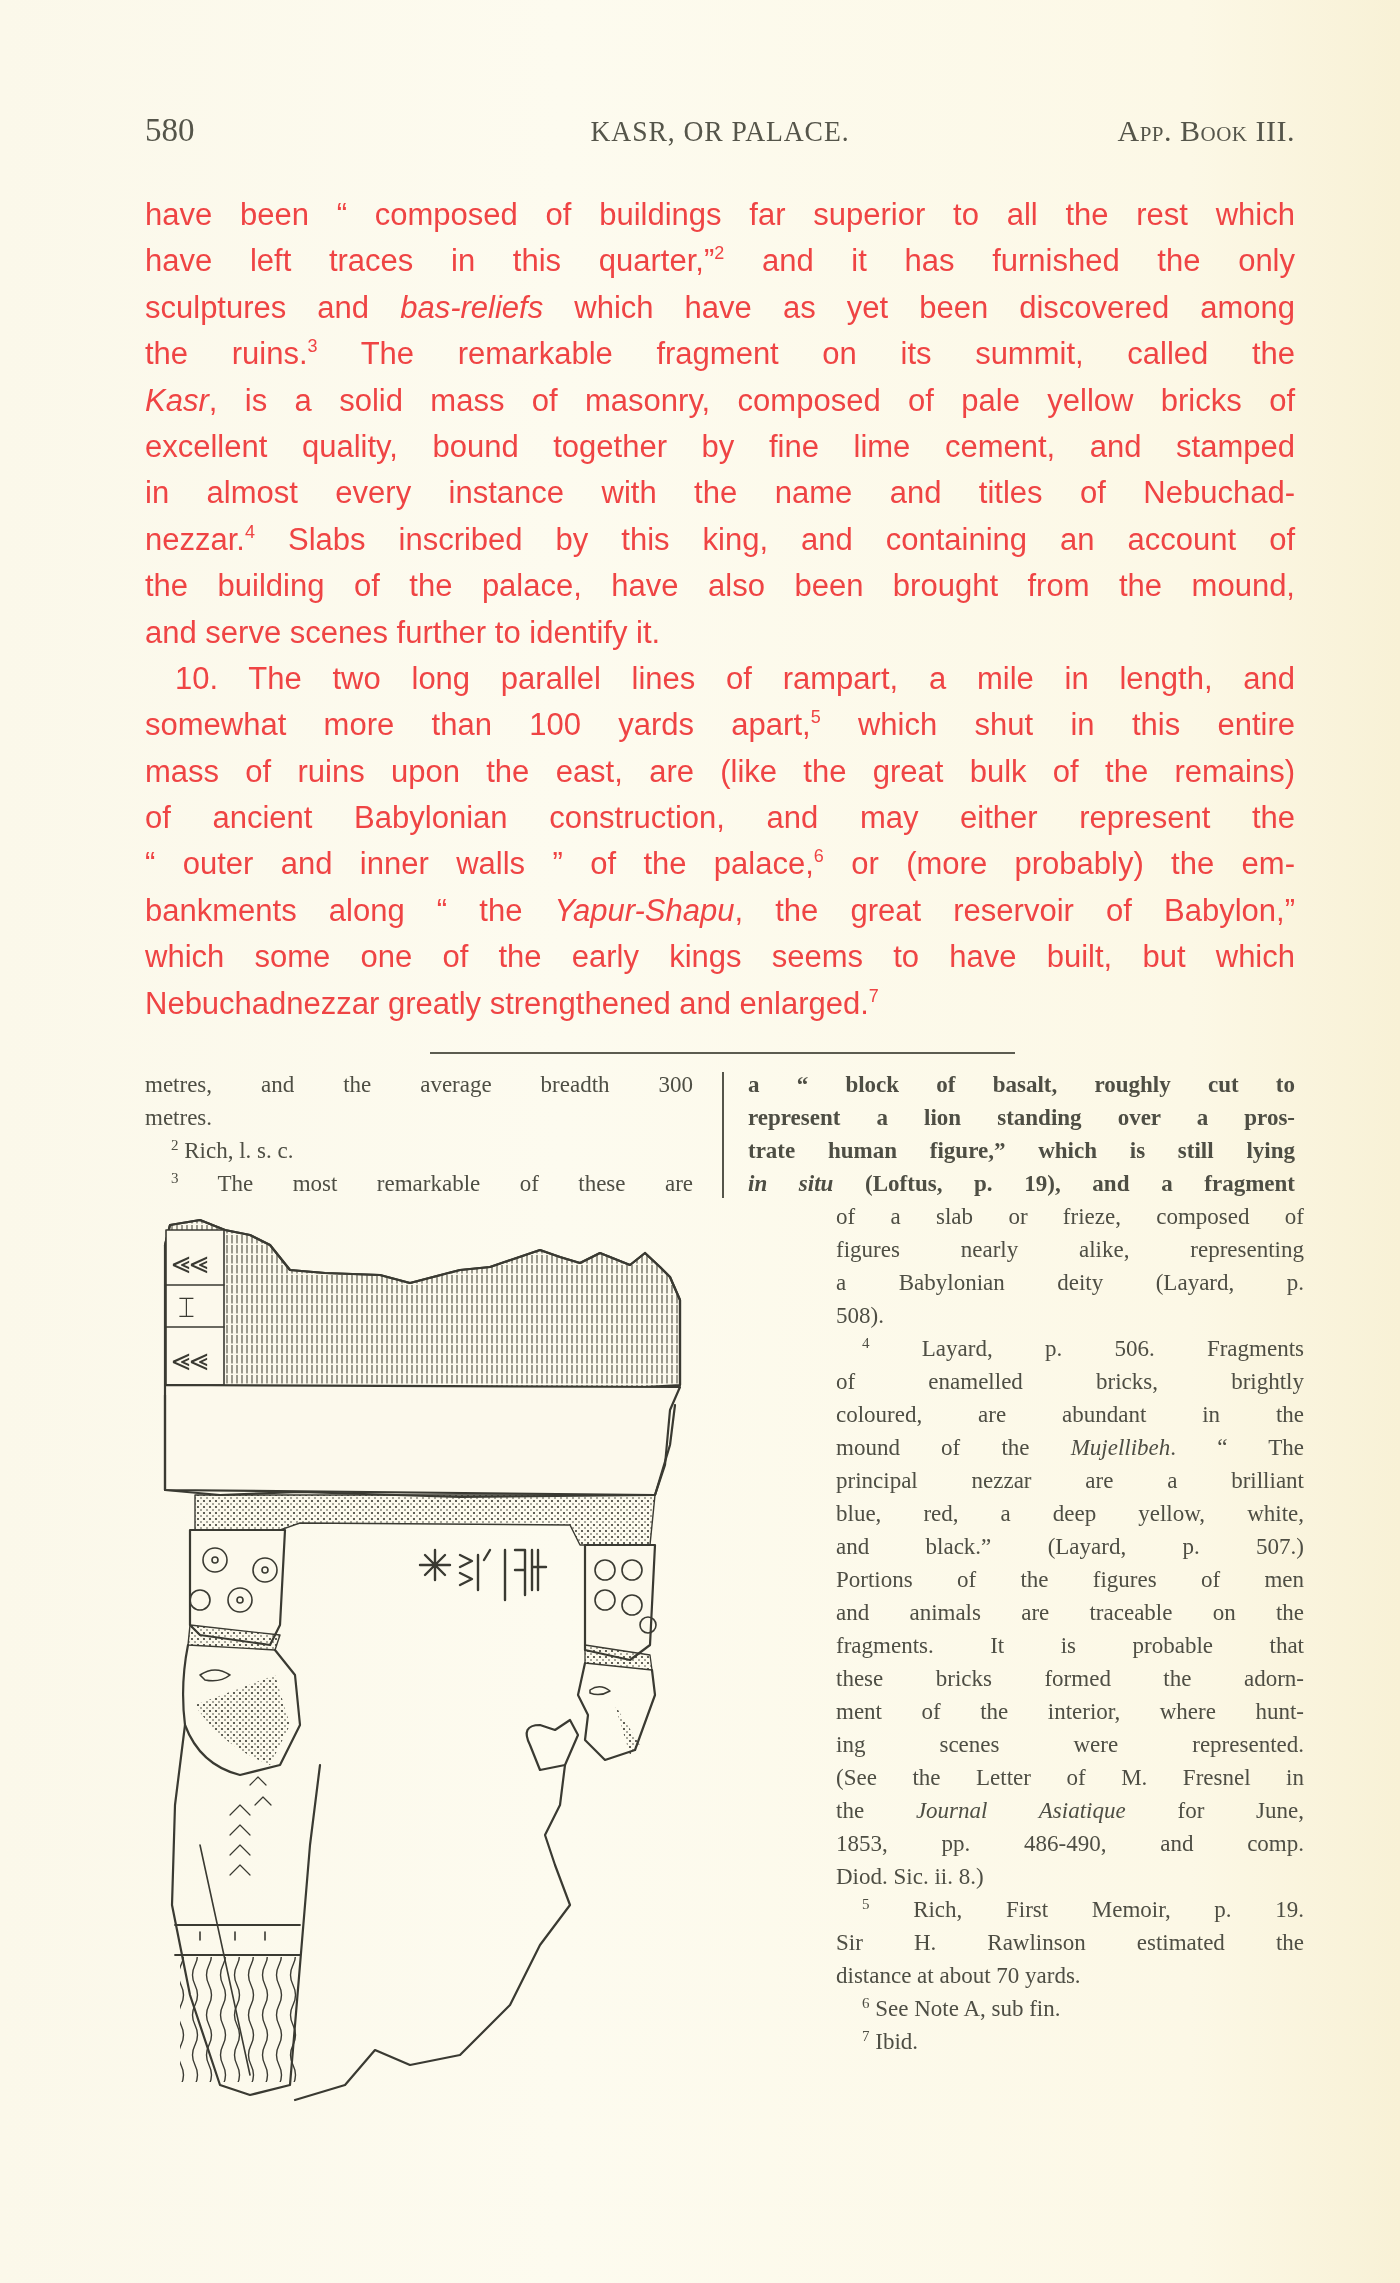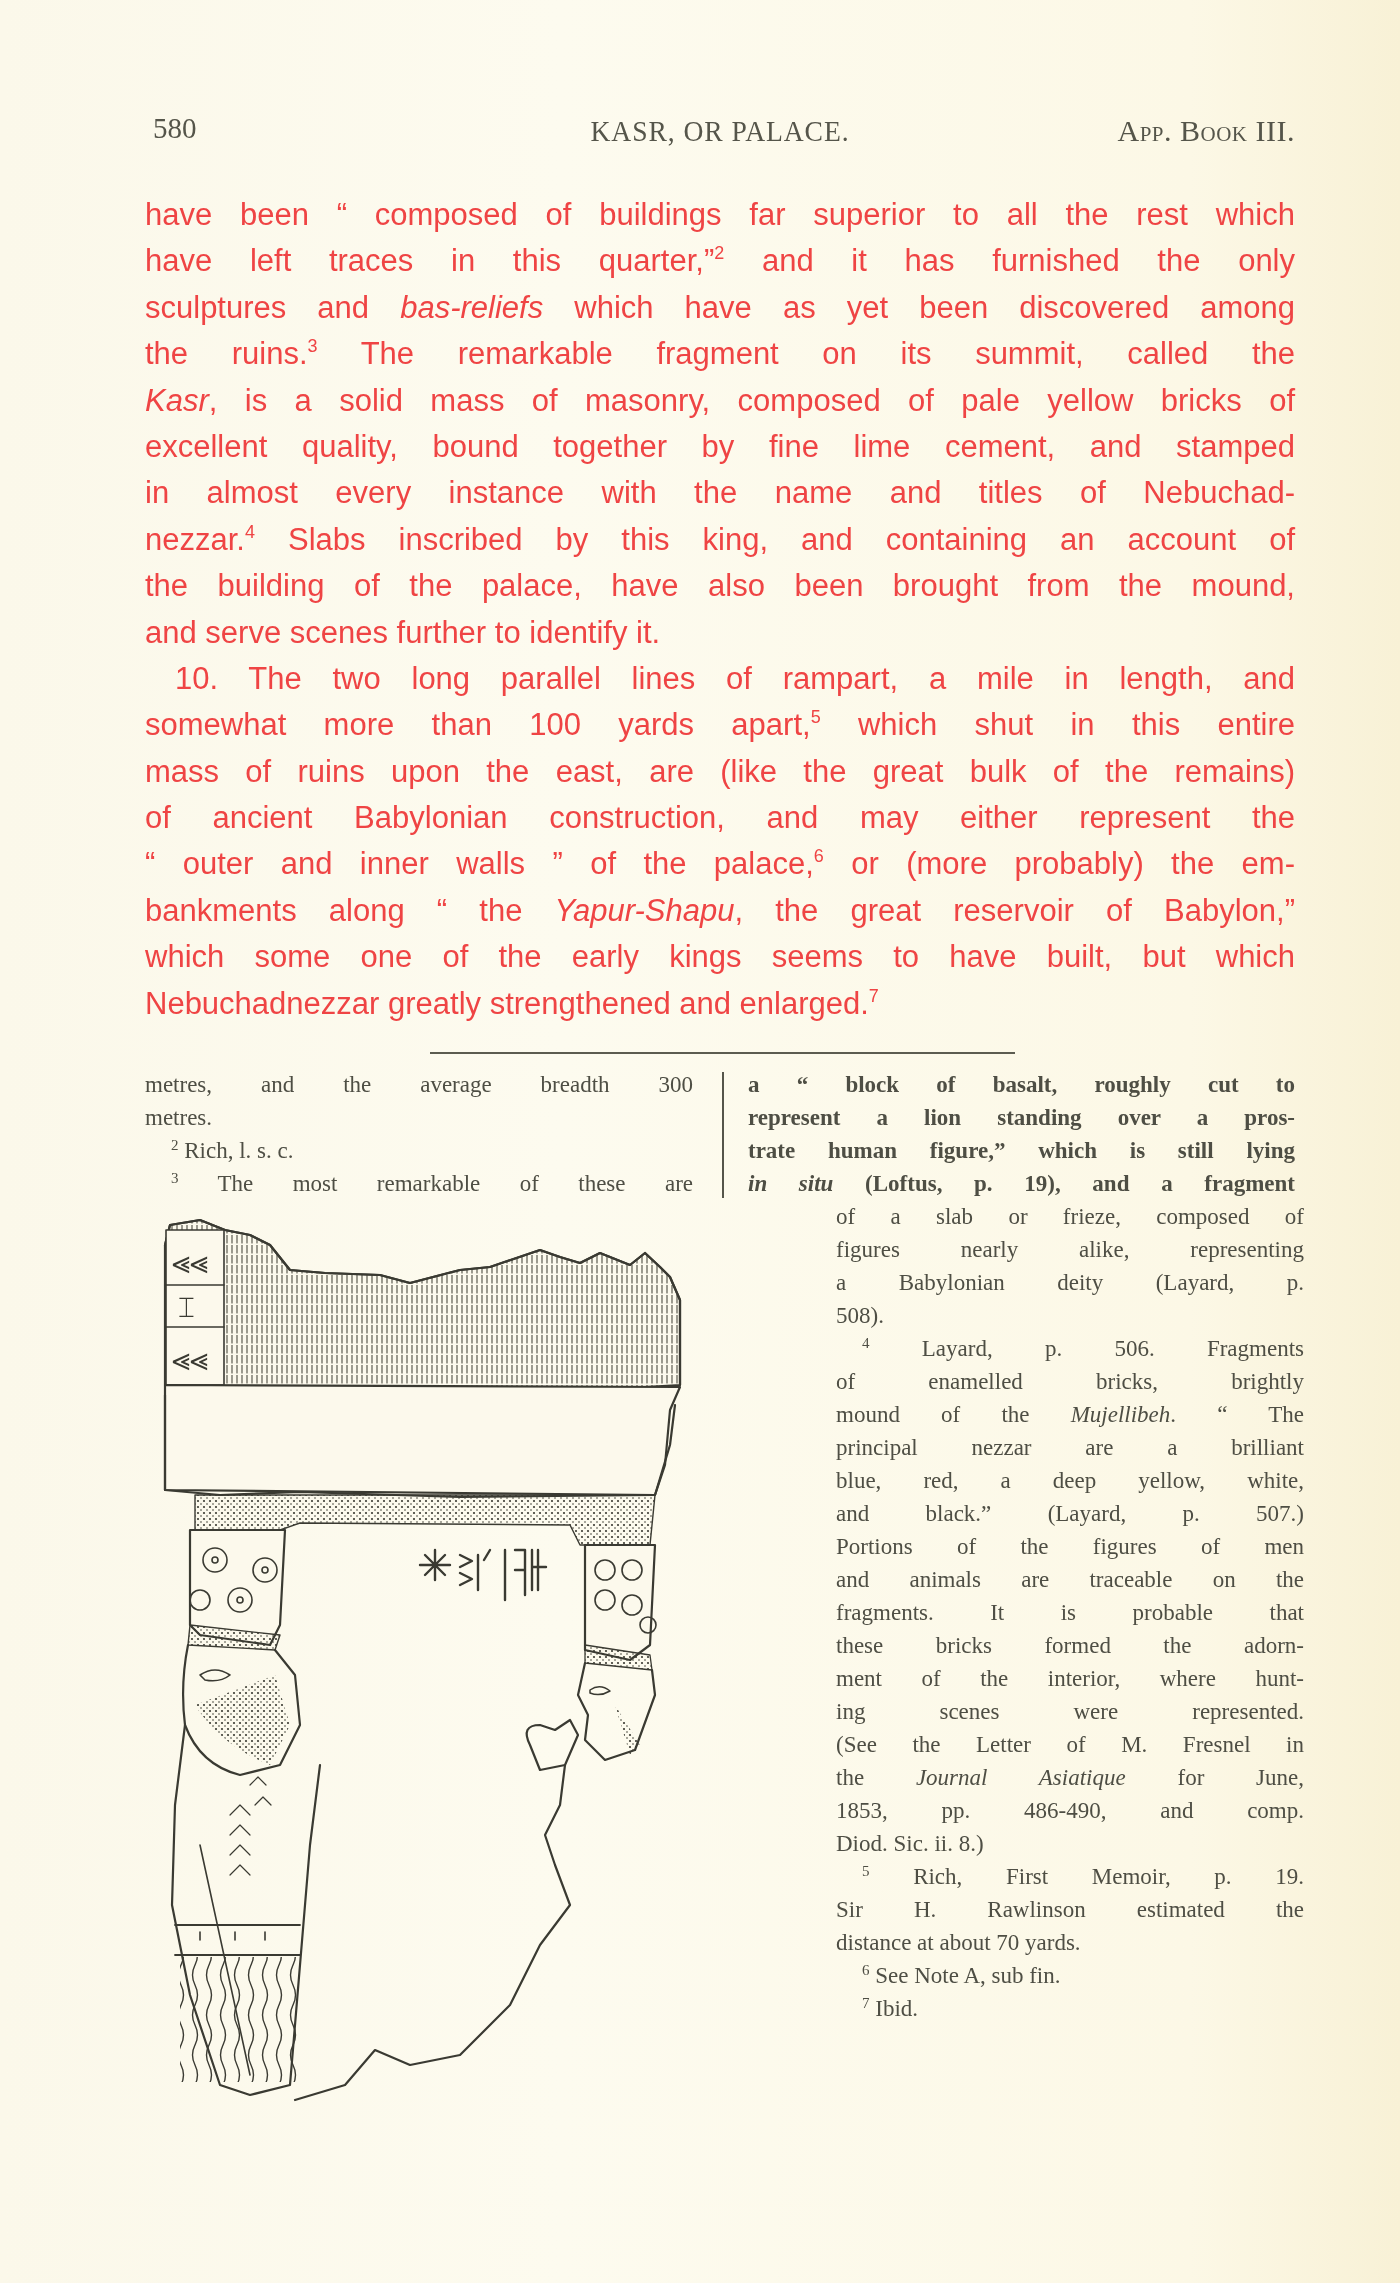--- a/index.html
+++ b/index.html
@@ -6,21 +6,21 @@
   body {
     width: 1400px; height: 2283px; overflow: hidden;
     background: linear-gradient(90deg, #fbf8ea 0%, #fdfbef 40%, #fcf8e6 85%, #f8f1d6 100%);
     color: #4a4a3e;
     font-family: "DejaVu Serif", "Liberation Serif", serif;
     position: relative;
   }
   .page { position: absolute; left: 0; top: 0; width: 1400px; height: 2283px; }
   .header { position: absolute; top: 112px; left: 145px; width: 1150px; height: 44px;
     font-family: "Liberation Serif", serif; font-size: 30px; color: #55554a; }
-  .header .num { position: absolute; left: 8px; top: 0; font-size: 29px; }
+  .header .num { position: absolute; left: 0; top: 0; font-size: 33px; }
   .header .title { position: absolute; left: 0; right: 0; text-align: center; top: 2px;
     letter-spacing: 1px; transform: scaleX(0.92); }
   .header .right { position: absolute; right: 0; top: 2px; font-variant: small-caps; letter-spacing: 0.5px; }
 
   .body-text { position: absolute; left: 145px; top: 192px; width: 1150px;
     font-family: Liberation Sans, sans-serif; font-size: 31px; line-height: 46.4px; color: #ef4444; }
   .body-text .line { display: block; text-align: justify; text-align-last: justify; white-space: nowrap; height: 46.4px; }
   .body-text .line.last { text-align-last: left; }
   .body-text .line.indent { padding-left: 30px; }
   .body-text sup { font-size: 18px; vertical-align: 12px; line-height: 0; }
@@ -89,20 +89,21 @@
       <span class="line"><span>trate human figure,” which is still lying</span></span>
       <span class="line"><i>in situ</i><span> (Loftus, p. 19), and a fragment</span></span>
     </div>
   <div class="fn fn-right-bottom" id="fn-right-bottom">
       <span class="line"><span>of a slab or frieze, composed of</span></span>
       <span class="line"><span>figures nearly alike, representing</span></span>
       <span class="line"><span>a Babylonian deity (Layard, p.</span></span>
       <span class="line last"><span>508).</span></span>
       <span class="line fnstart"><sup>4</sup><span> Layard, p. 506.  Fragments</span></span>
       <span class="line"><span>of enamelled bricks, brightly</span></span>
+      <span class="line"><span>coloured, are abundant in the</span></span>
       <span class="line"><span>mound of the </span><i>Mujellibeh</i><span>.  “ The</span></span>
       <span class="line"><span>principal nezzar are a brilliant</span></span>
       <span class="line"><span>blue, red, a deep yellow, white,</span></span>
       <span class="line"><span>and black.”   (Layard, p. 507.)</span></span>
       <span class="line"><span>Portions of the figures of men</span></span>
       <span class="line"><span>and animals are traceable on the</span></span>
       <span class="line"><span>fragments.  It is probable that</span></span>
       <span class="line"><span>these bricks formed the adorn-</span></span>
       <span class="line"><span>ment of the interior, where hunt-</span></span>
       <span class="line"><span>ing scenes were represented.</span></span>

